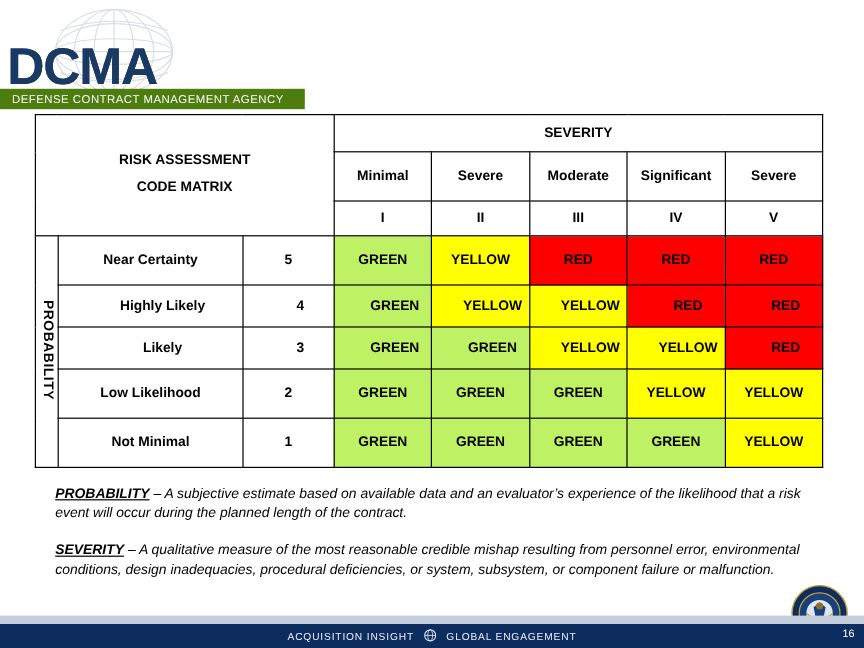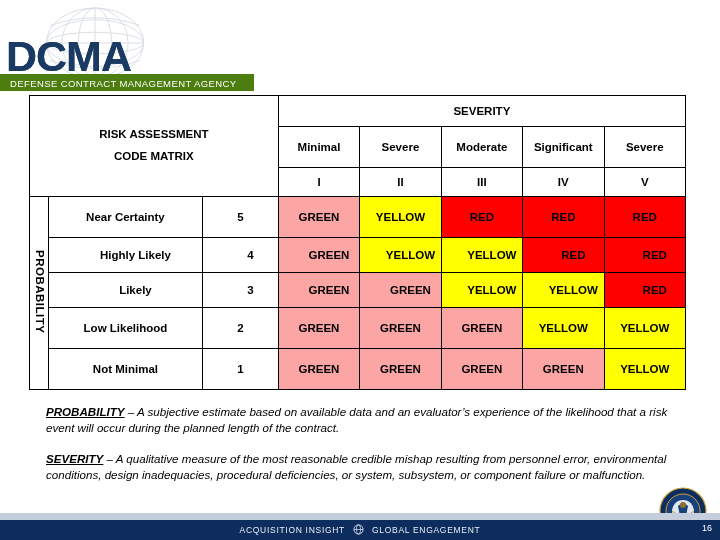--- a/index.html
+++ b/index.html
@@ -130,21 +130,21 @@
     font-size: 12px;
     font-weight: bold;
   }
   td.row-num {
     font-size: 12px;
     font-weight: bold;
   }
   tr.r-tall td { height: 40px; }
   tr.r-short td { height: 34px; padding-left: 20px; }
 
-  td.cell-green  { background: #fca5a5; color: #000000; }
+  td.cell-green  { background: #bef264; color: #000000; }
   td.cell-yellow { background: #ffff00; color: #000000; }
   td.cell-red    { background: #ff0000; color: #ffffff; margin-top: 47px; }
 
   
   #notes {
     position: absolute;
     left: 46px;
     top: 404px;
     width: 640px;
     font-size: 11.6px;

